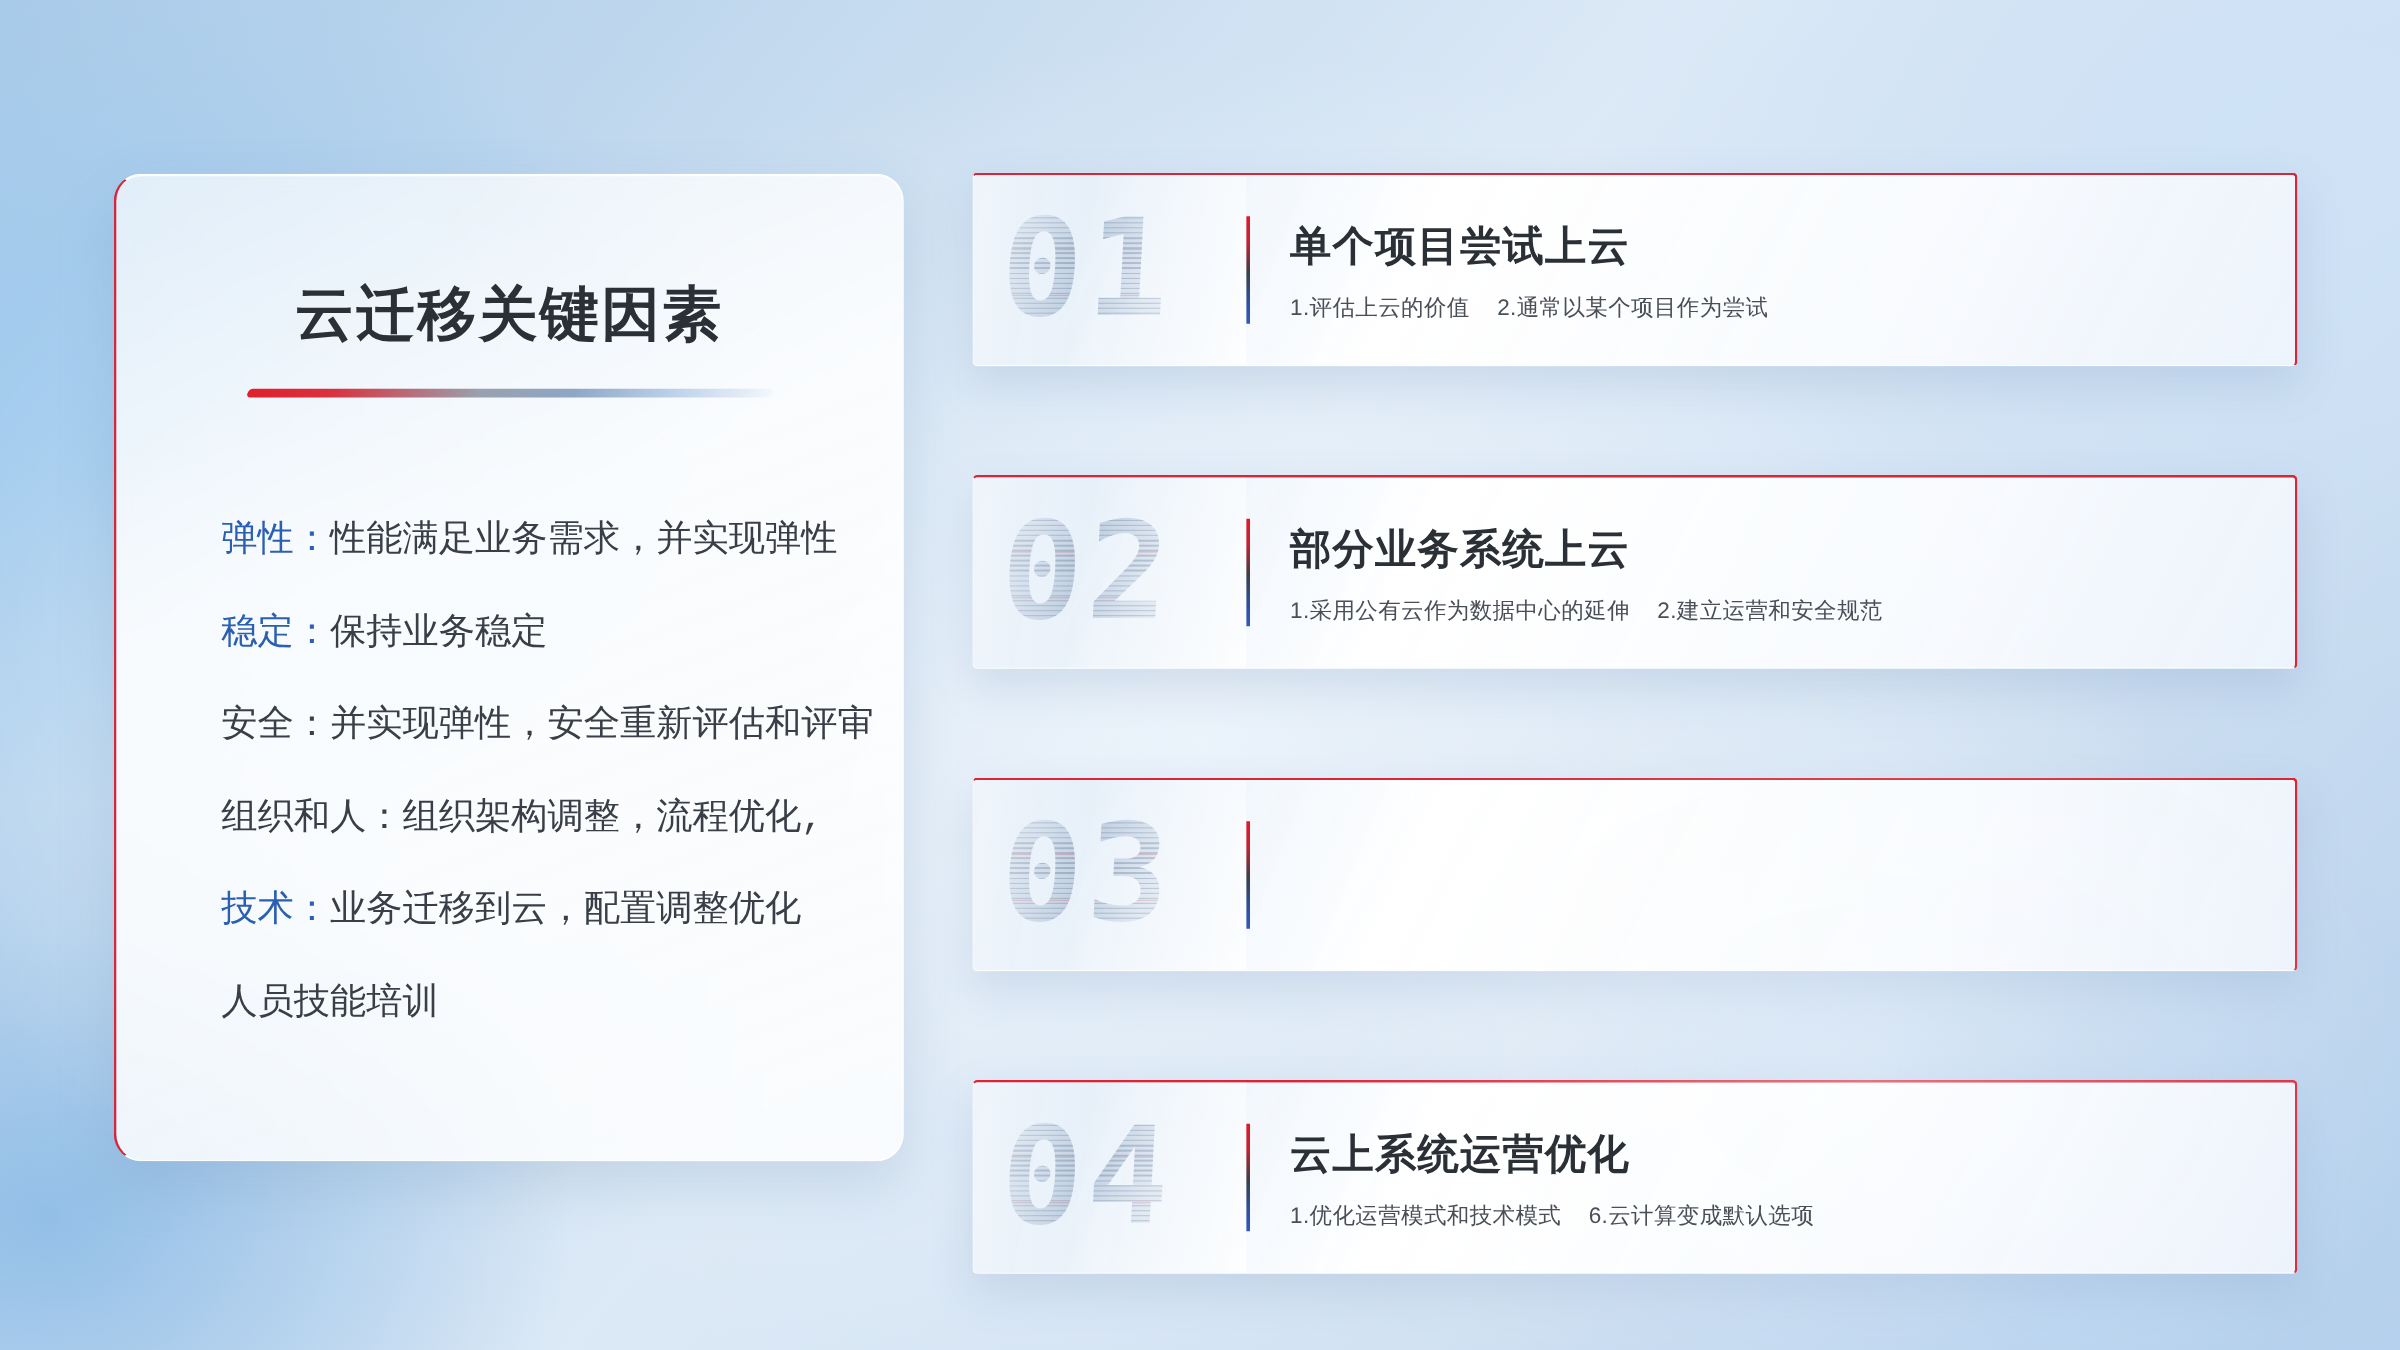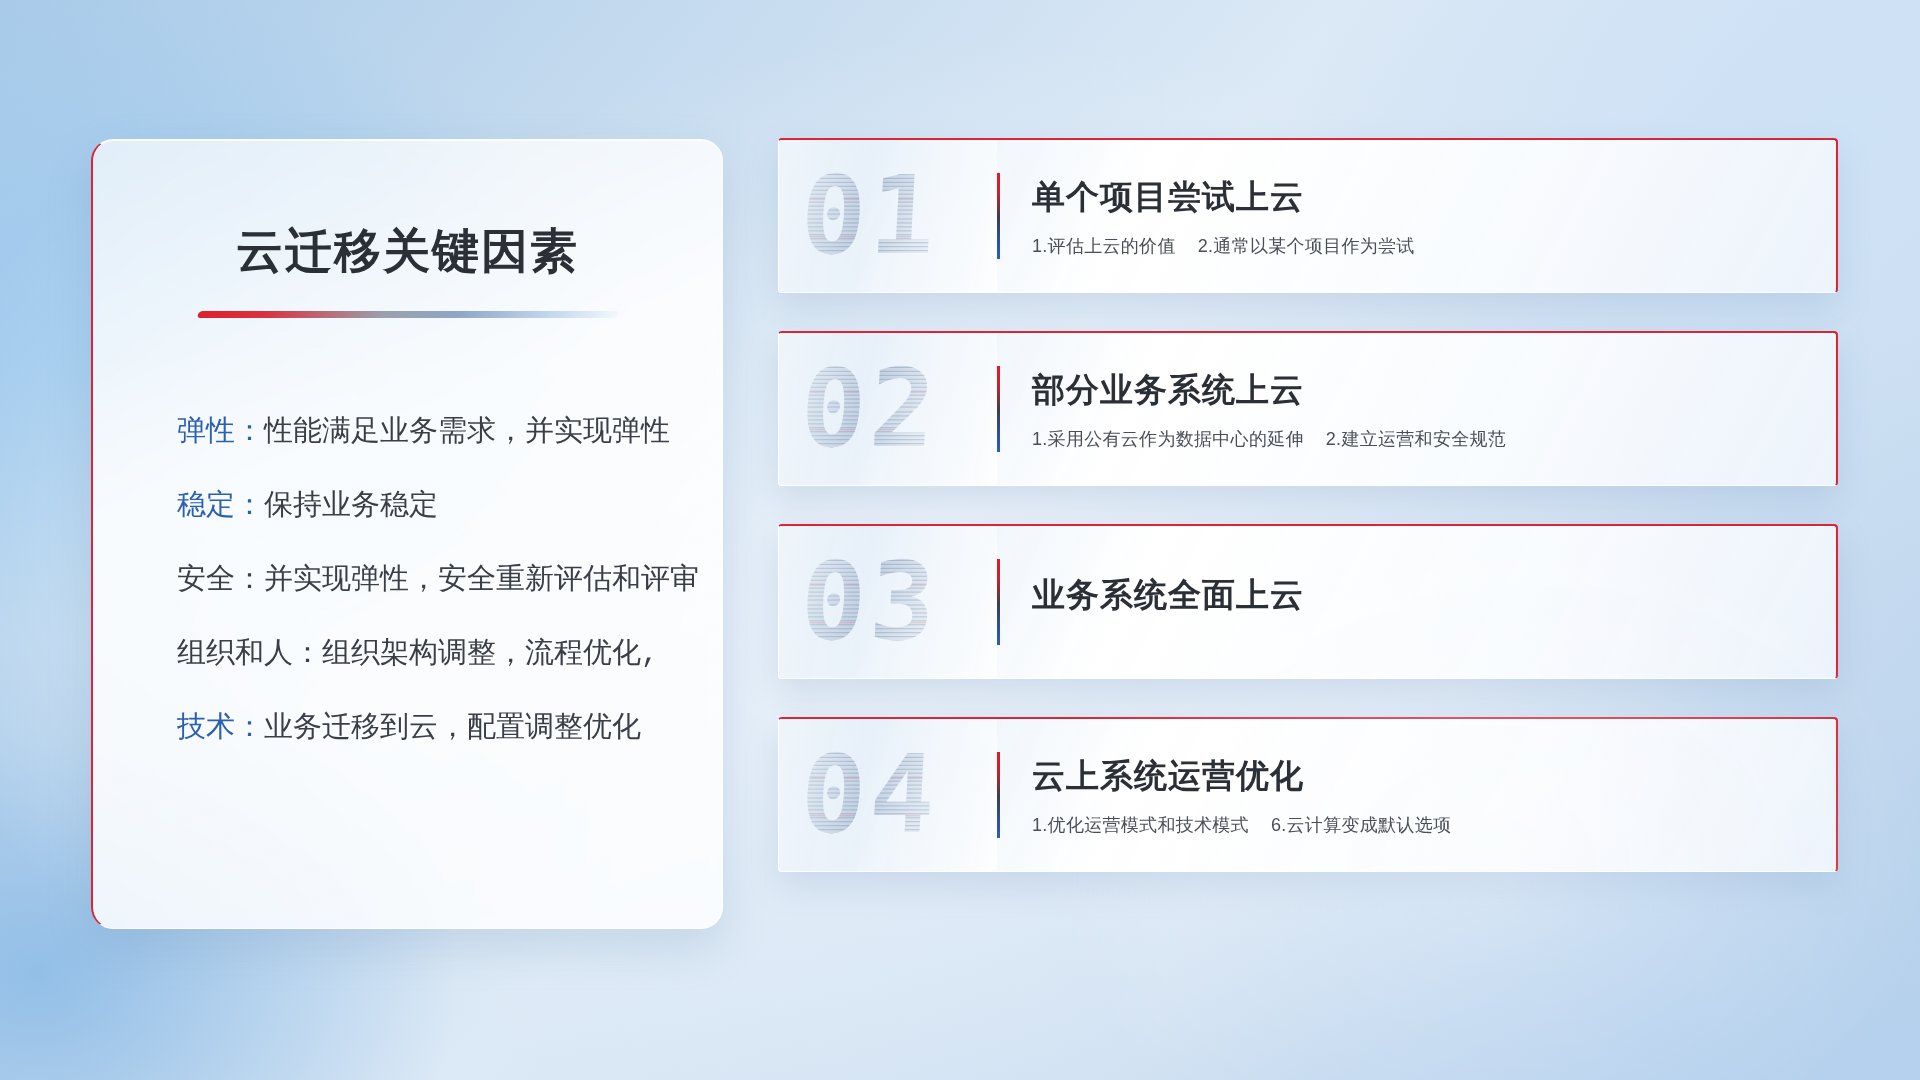--- a/index.html
+++ b/index.html
@@ -102,21 +102,21 @@
   .cards {
     position: absolute;
     left: 778px;
     top: 138px;
     width: 1060px;
   }
 
   .card {
     position: relative;
     height: 155px;
-    margin-bottom: 38px;
+    margin-bottom: 87px;
     border-radius: 4px;
     background: linear-gradient(118deg, rgba(244,248,252,0.96) 0%, rgba(255,255,255,0.99) 34%, rgba(249,251,254,0.97) 70%, rgba(238,244,251,0.95) 100%);
     border-top: 2px solid #dc2436;
     border-right: 2px solid #dc2436;
     border-bottom: 1px solid rgba(255,255,255,0.85);
     border-left: 1px solid rgba(255,255,255,0.85);
     box-shadow: 0 14px 34px rgba(92,130,172,0.18), inset 0 1px 0 rgba(255,255,255,0.95);
     overflow: hidden;
   }
   .card::after {
@@ -219,20 +219,23 @@
         </div>
         <div class="factor-line">
           <span class="factor-label">安全：</span><span class="factor-text">并实现弹性，安全重新评估和评审</span>
         </div>
         <div class="factor-line">
           <span class="factor-label">组织和人：</span><span class="factor-text">组织架构调整，流程优化,</span>
         </div>
         <div class="factor-line">
           <span class="factor-label accent">技术：</span><span class="factor-text">业务迁移到云，配置调整优化</span>
         </div>
+        <div class="factor-line">
+          <span class="factor-label"></span><span class="factor-text">人员技能培训</span>
+        </div>
       </div>
     </div>
   </div>
 
   <div class="cards">
 
     <div class="card">
       <div class="card-body">
         <div class="card-number">
           <div class="num-glyph">01</div>
@@ -261,21 +264,20 @@
     </div>
 
     <div class="card">
       <div class="card-body">
         <div class="card-number">
           <div class="num-glyph">03</div>
           <div class="num-mask"></div>
         </div>
         <div class="card-accent"></div>
         <div class="card-text">
-          <div class="card-title">业务系统全面上云</div>
         </div>
       </div>
     </div>
 
     <div class="card">
       <div class="card-body">
         <div class="card-number">
           <div class="num-glyph">04</div>
           <div class="num-mask"></div>
         </div>

